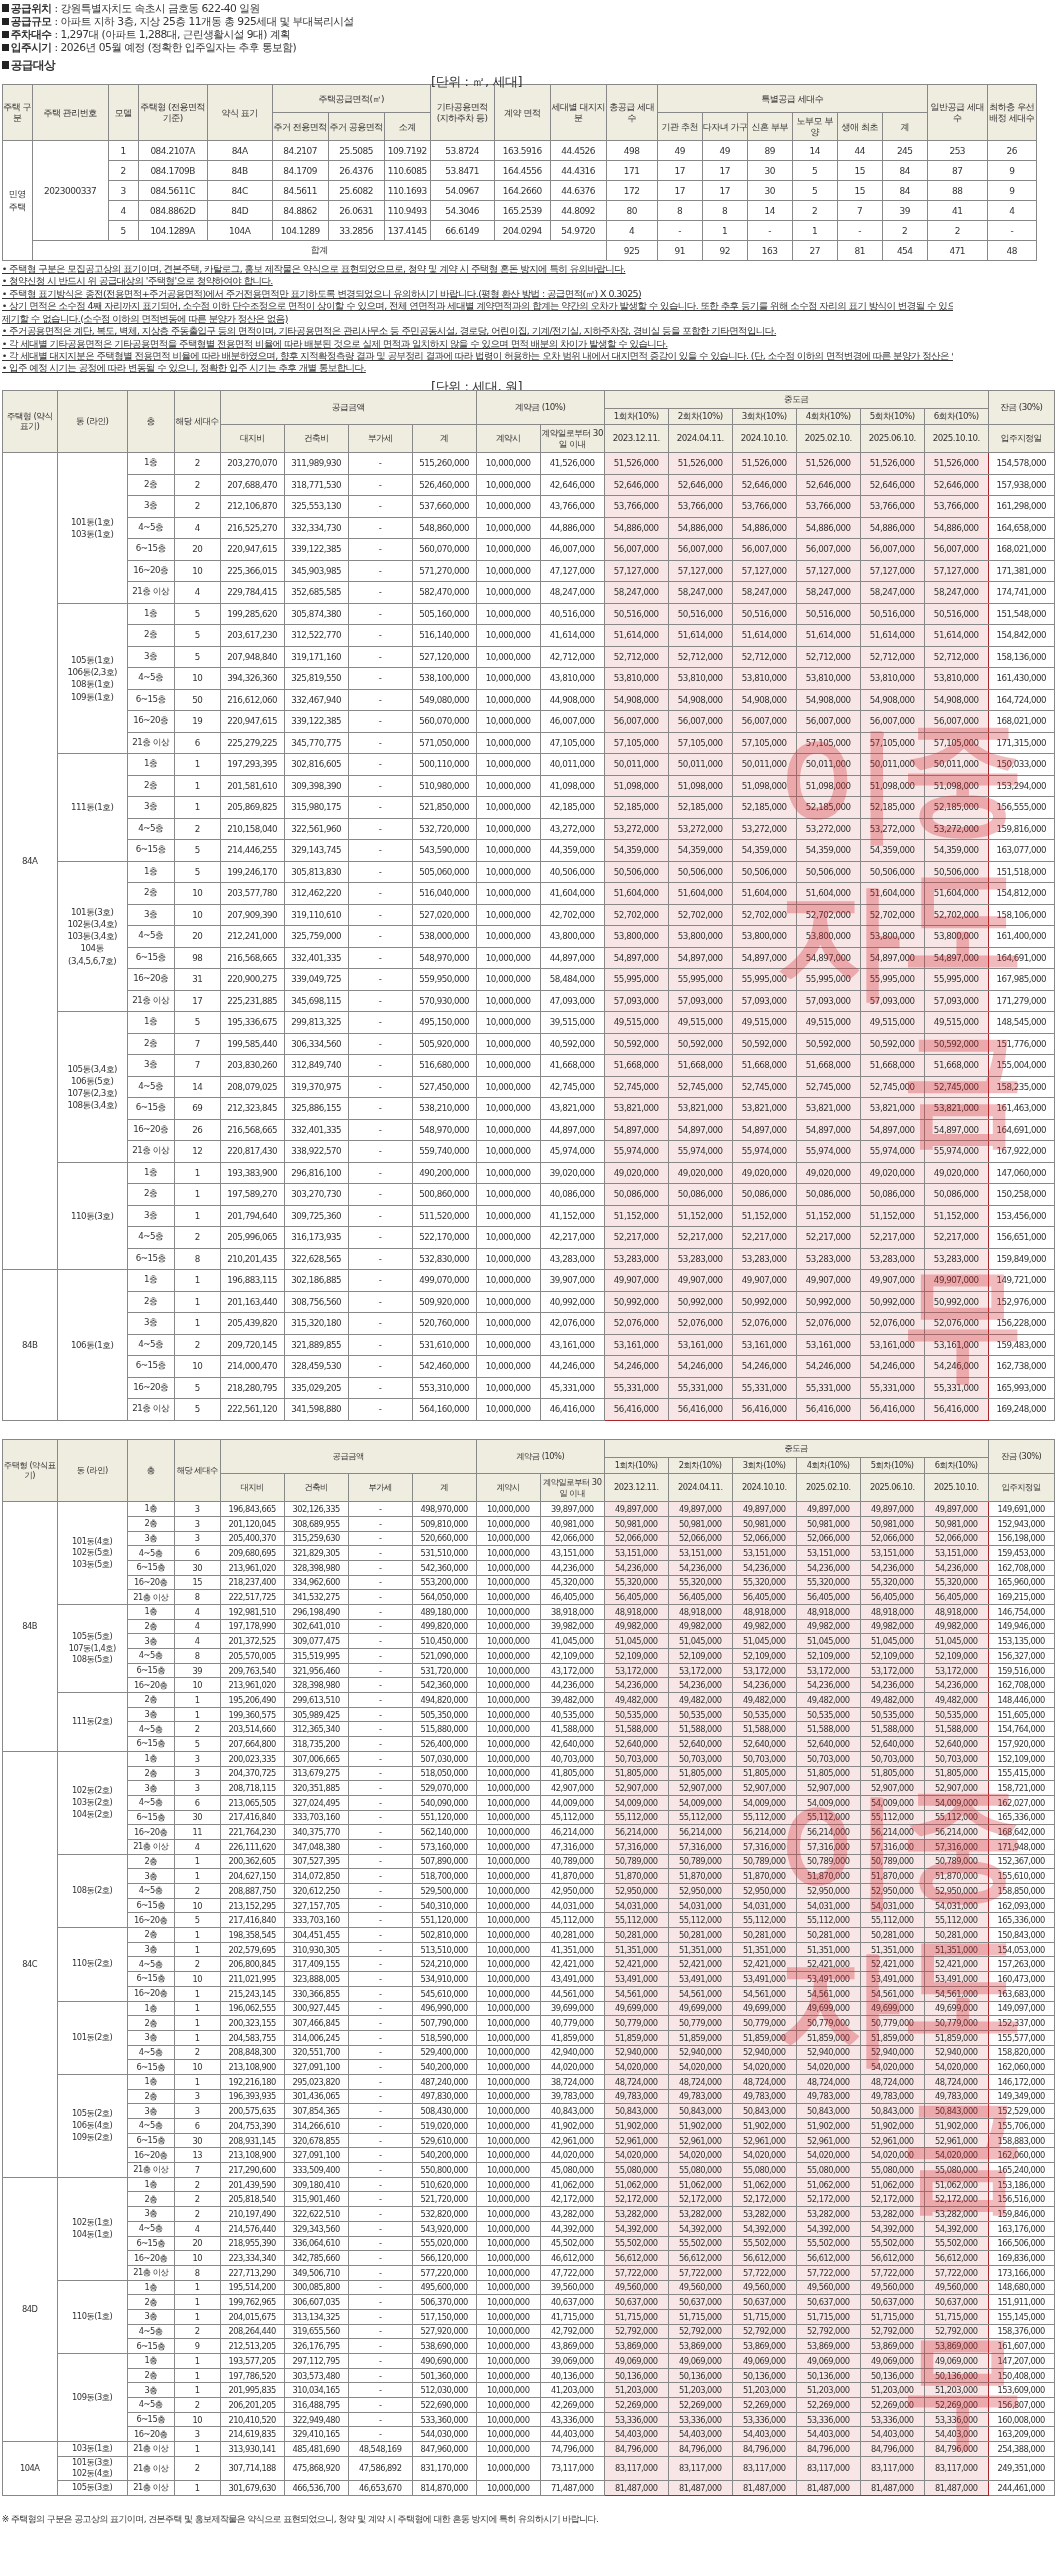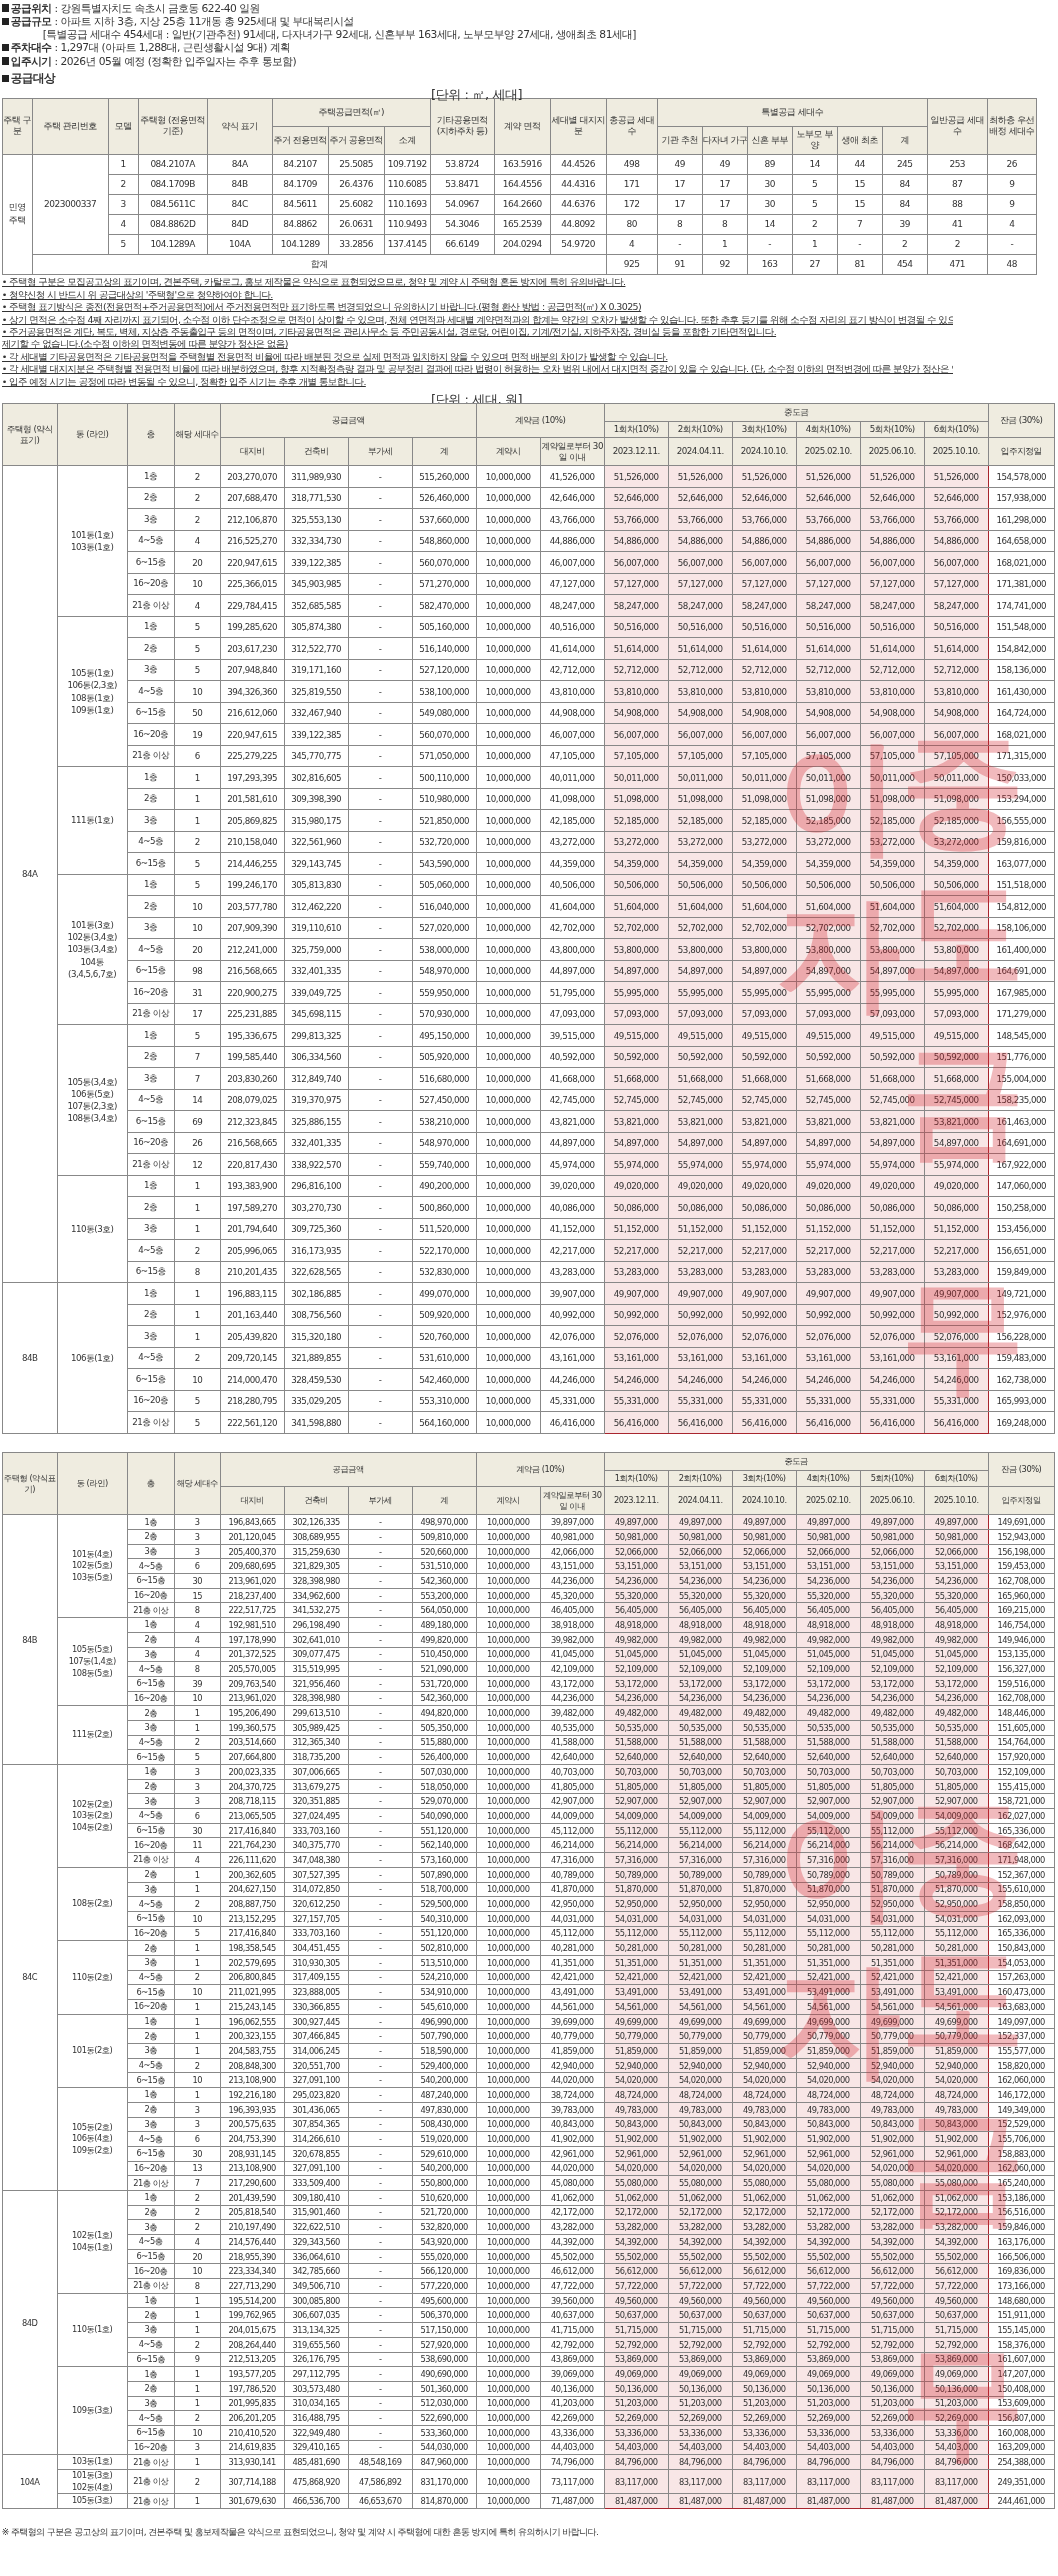--- a/index.html
+++ b/index.html
@@ -33,21 +33,20 @@
   .gap { height: 18px; }
 </style>
 </head>
 <body>
 
 <div class="page">
 
   <div class="info">
     <div class="info-line"><span class="sq"></span><span class="lbl">공급위치</span><span> : 강원특별자치도 속초시 금호동 622-40 일원</span></div>
     <div class="info-line"><span class="sq"></span><span class="lbl">공급규모</span><span> : 아파트 지하 3층, 지상 25층 11개동 총 925세대 및 부대복리시설</span></div>
-    <div class="info-line info-sub"><span>[특별공급 세대수 454세대 : 일반(기관추천) 91세대, 다자녀가구 92세대, 신혼부부 163세대, 노부모부양 27세대, 생애최초 81세대]</span></div>
     <div class="info-line"><span class="sq"></span><span class="lbl">주차대수</span><span> : 1,297대 (아파트 1,288대, 근린생활시설 9대) 계획</span></div>
     <div class="info-line"><span class="sq"></span><span class="lbl">입주시기</span><span> : 2026년 05월 예정 (정확한 입주일자는 추후 통보함)</span></div>
   </div>
 
   <div class="sec-title"><span class="sq"></span><span>공급대상</span></div>
   <div class="unit">[단위 : ㎡, 세대]</div>
 
   <table class="t1">
     <colgroup>
       <col style="width:30px">
@@ -215,22 +214,22 @@
           <td>48</td>
         </tr>
       </tbody>
   </table>
 
   <div class="notes" id="notes">
       <div>• 주택형 구분은 모집공고상의 표기이며, 견본주택, 카탈로그, 홍보 제작물은 약식으로 표현되었으므로, 청약 및 계약 시 주택형 혼돈 방지에 특히 유의바랍니다.</div>
       <div>• 청약신청 시 반드시 위 공급대상의 '주택형'으로 청약하여야 합니다.</div>
       <div>• 주택형 표기방식은 종전(전용면적+주거공용면적)에서 주거전용면적만 표기하도록 변경되었으니 유의하시기 바랍니다.(평형 환산 방법 : 공급면적(㎡) X 0.3025)</div>
       <div>• 상기 면적은 소수점 4째 자리까지 표기되어, 소수점 이하 단수조정으로 면적이 상이할 수 있으며, 전체 연면적과 세대별 계약면적과의 합계는 약간의 오차가 발생할 수 있습니다. 또한 추후 등기를 위해 소수점 자리의 표기 방식이 변경될 수 있으며 이에 대한 이의를</div>
+      <div>  제기할 수 없습니다.(소수점 이하의 면적변동에 따른 분양가 정산은 없음)</div>
       <div>• 주거공용면적은 계단, 복도, 벽체, 지상층 주동출입구 등의 면적이며, 기타공용면적은 관리사무소 등 주민공동시설, 경로당, 어린이집, 기계/전기실, 지하주차장, 경비실 등을 포함한 기타면적입니다.</div>
-      <div>  제기할 수 없습니다.(소수점 이하의 면적변동에 따른 분양가 정산은 없음)</div>
       <div>• 각 세대별 기타공용면적은 기타공용면적을 주택형별 전용면적 비율에 따라 배분된 것으로 실제 면적과 일치하지 않을 수 있으며 면적 배분의 차이가 발생할 수 있습니다.</div>
       <div>• 각 세대별 대지지분은 주택형별 전용면적 비율에 따라 배분하였으며, 향후 지적확정측량 결과 및 공부정리 결과에 따라 법령이 허용하는 오차 범위 내에서 대지면적 증감이 있을 수 있습니다. (단, 소수점 이하의 면적변경에 따른 분양가 정산은 없음)</div>
       <div>• 입주 예정 시기는 공정에 따라 변동될 수 있으니, 정확한 입주 시기는 추후 개별 통보합니다.</div>
     </div>
 
   <div class="unit">[단위 : 세대, 원]</div>
 
   <div class="wrap">
     <table class="t2" id="pay1">
         <colgroup>
@@ -710,21 +709,21 @@
             <td>164,691,000</td>
           </tr>
           <tr class="">
             <td>16~20층</td>
             <td>31</td>
             <td>220,900,275</td>
             <td>339,049,725</td>
             <td>-</td>
             <td>559,950,000</td>
             <td>10,000,000</td>
-            <td>51,795,000</td>
+            <td>58,484,000</td>
             <td class="mid midL">55,995,000</td>
             <td class="mid">55,995,000</td>
             <td class="mid">55,995,000</td>
             <td class="mid">55,995,000</td>
             <td class="mid">55,995,000</td>
             <td class="mid midR">55,995,000</td>
             <td>167,985,000</td>
           </tr>
           <tr class="">
             <td>21층 이상</td>

